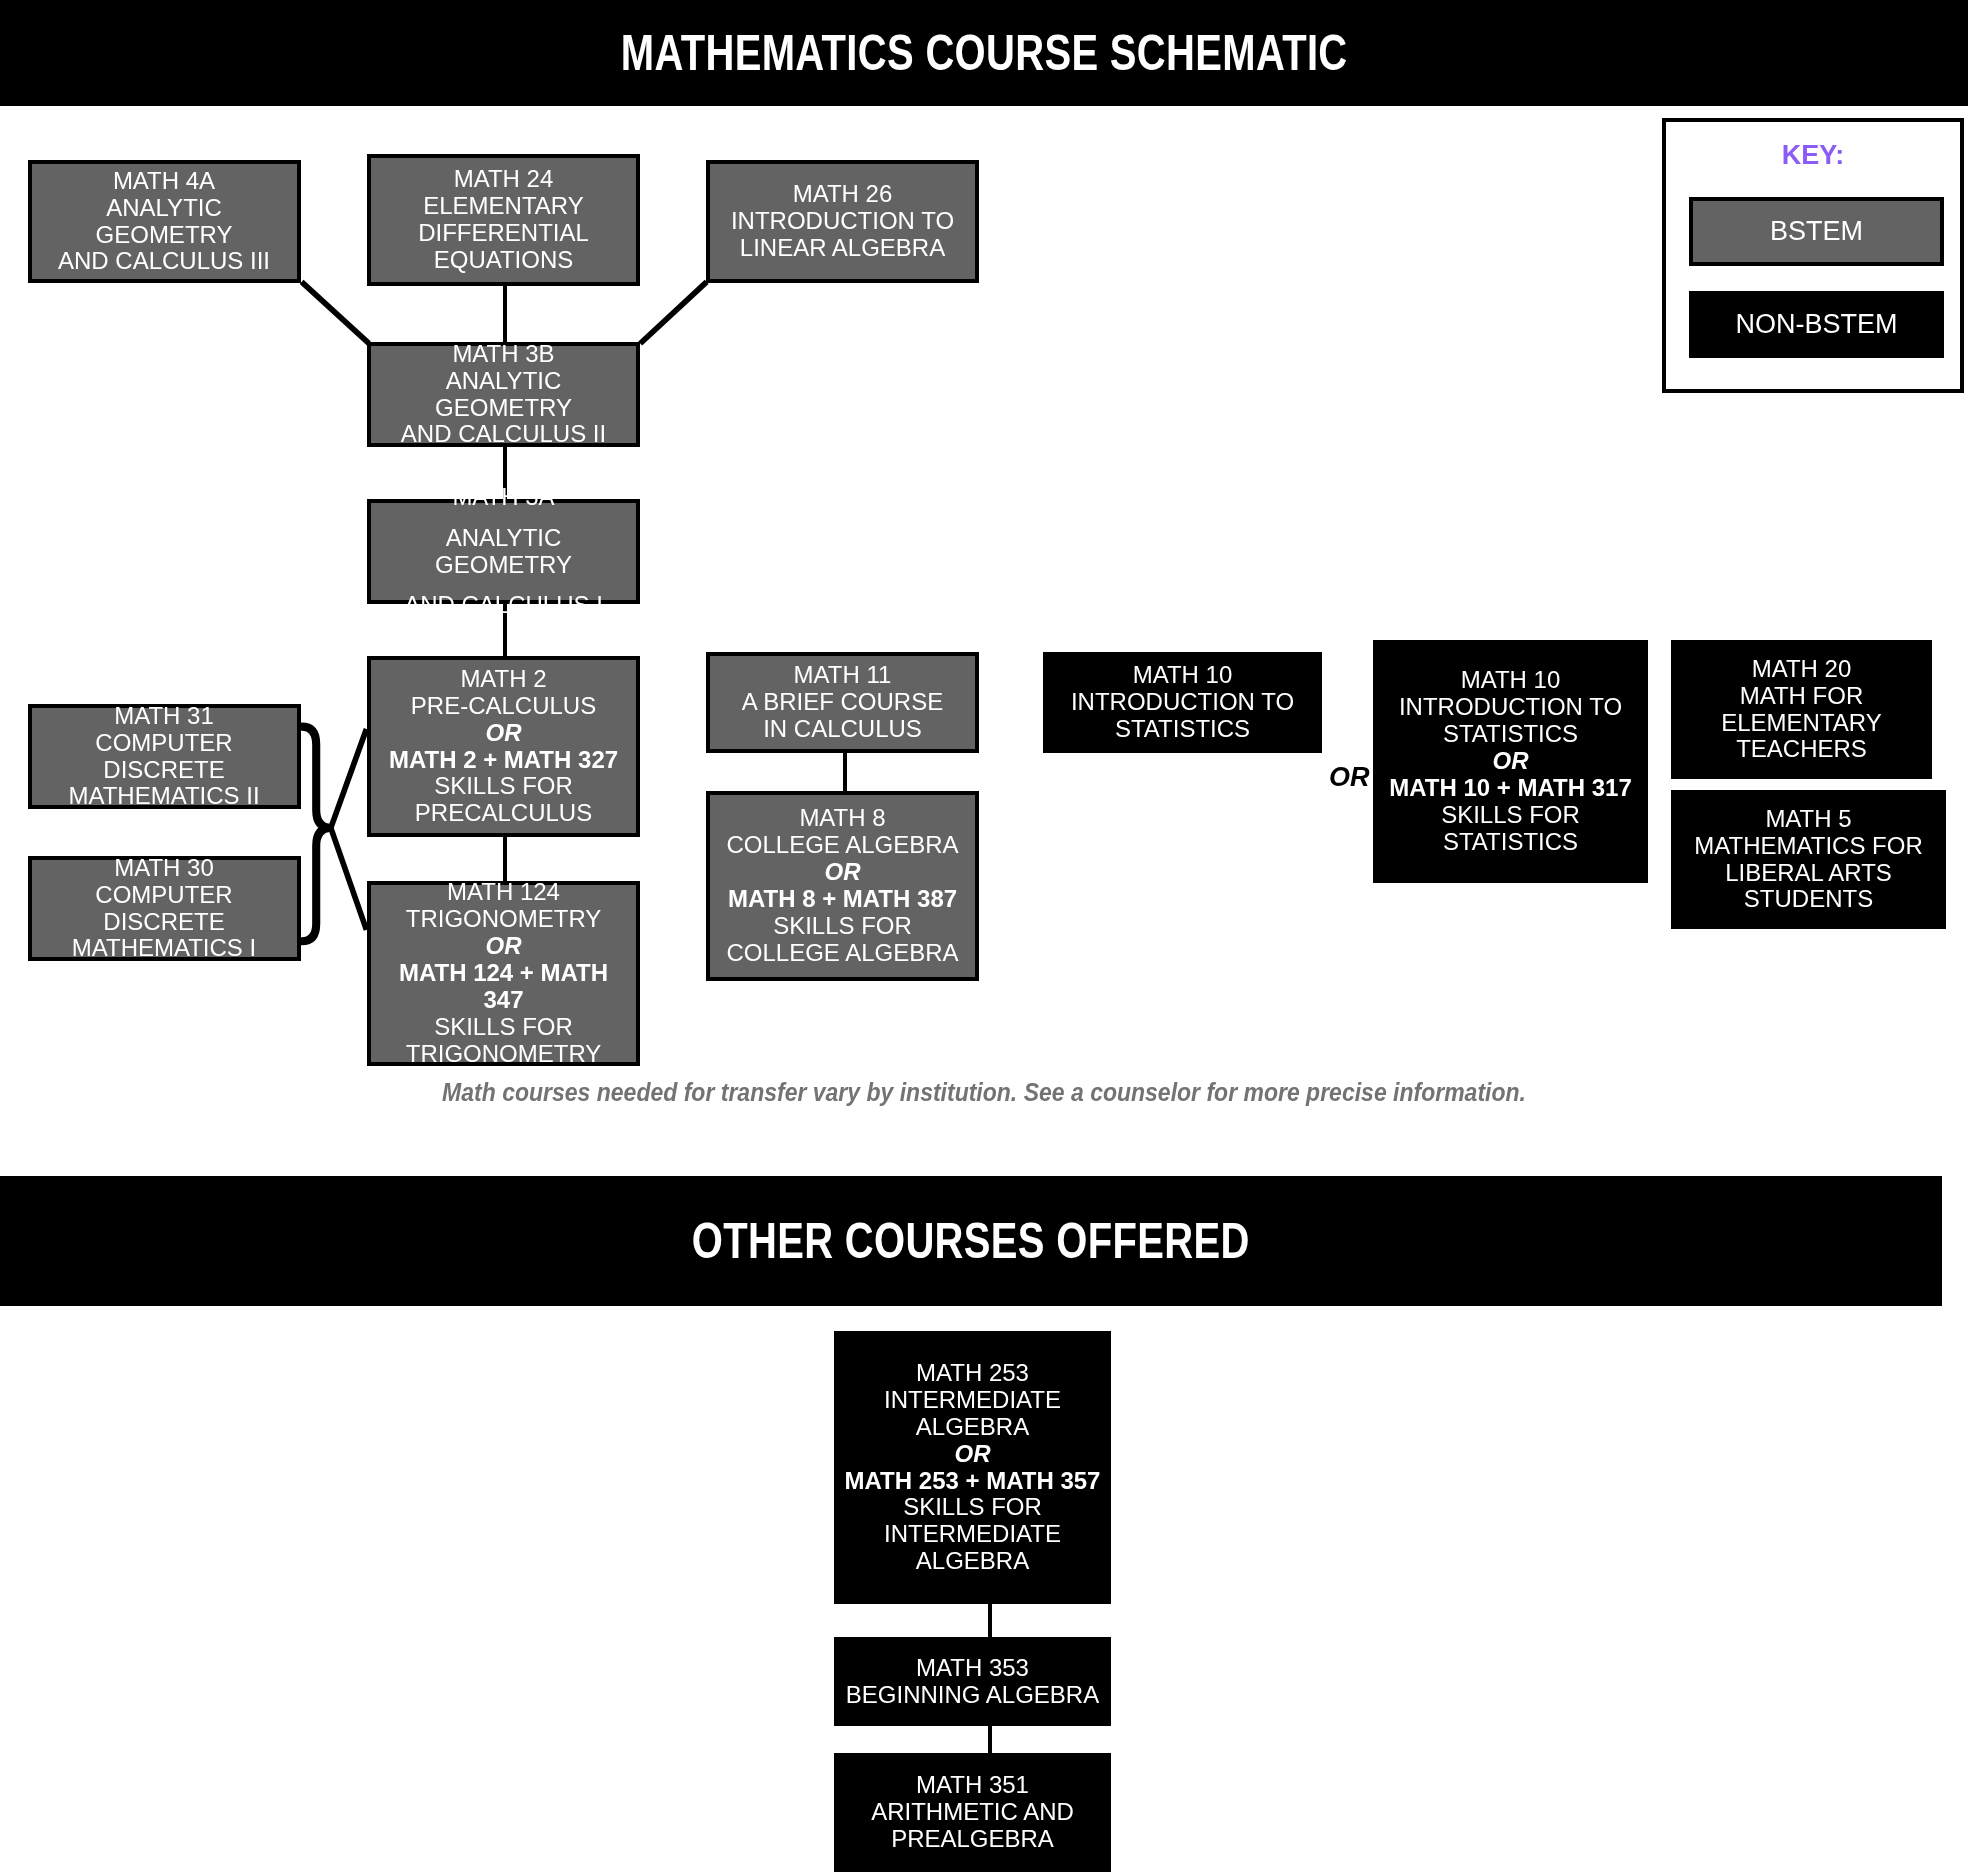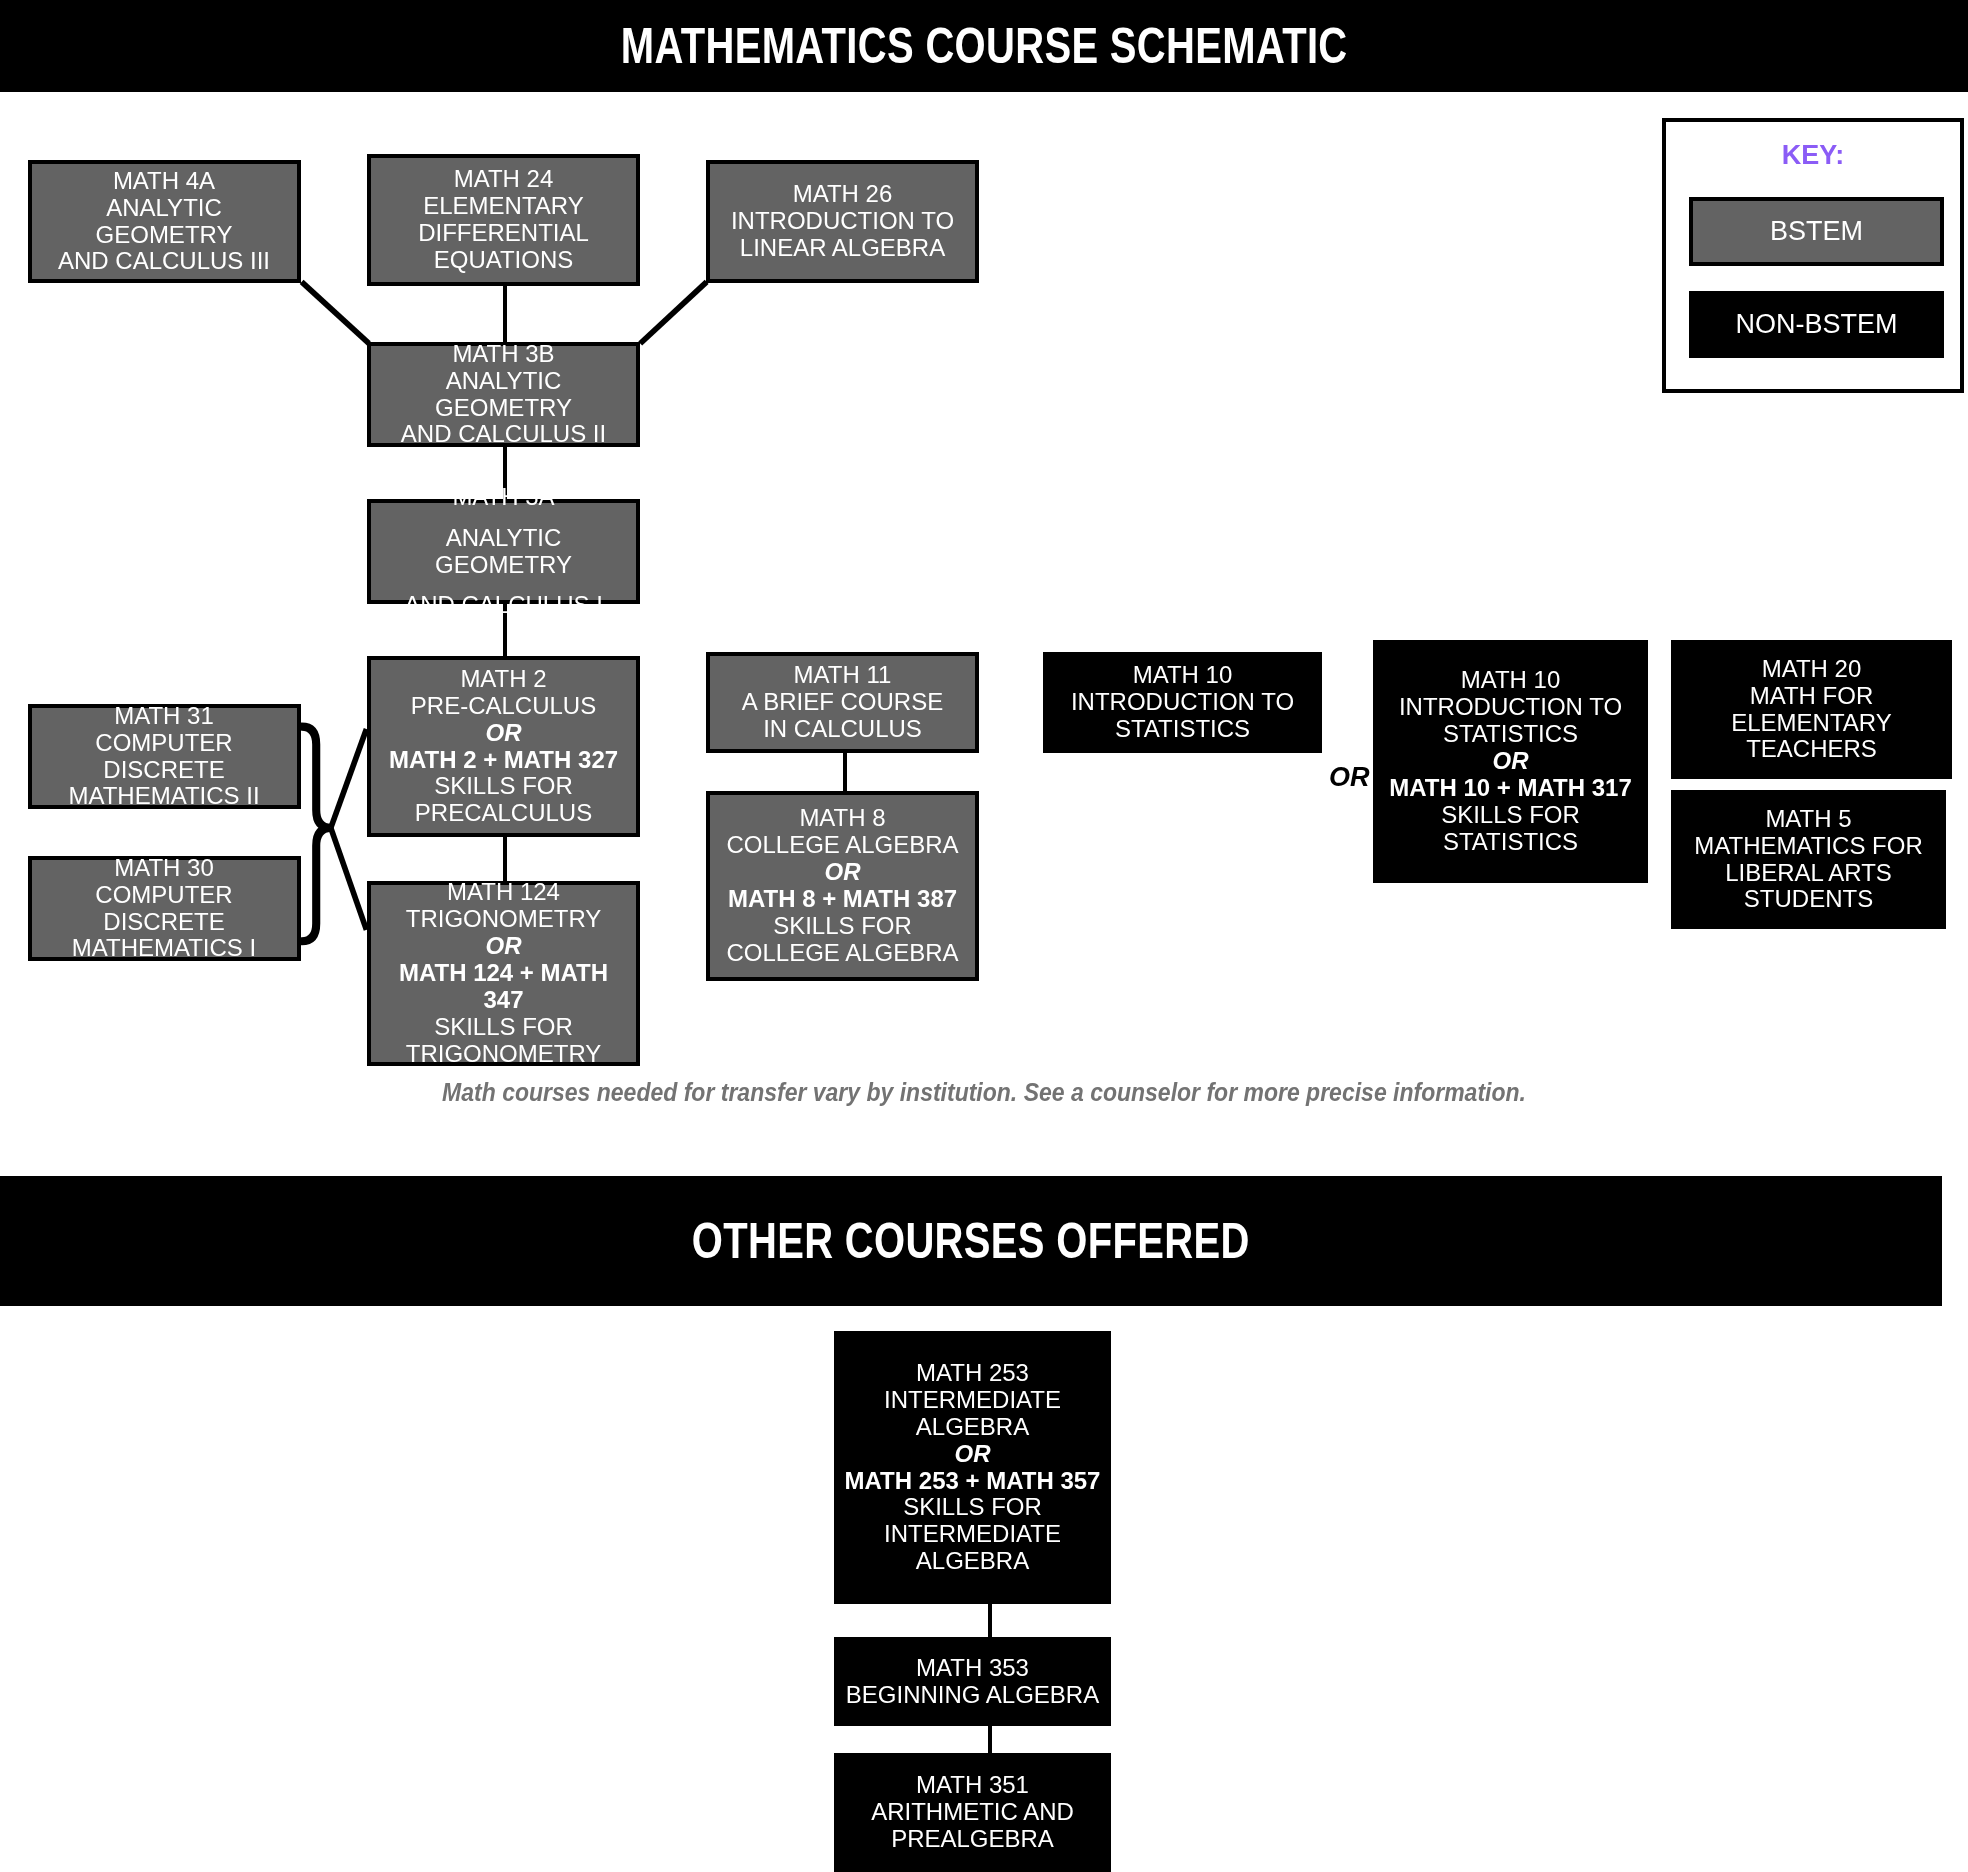--- a/index.html
+++ b/index.html
@@ -22,21 +22,21 @@
     background:#000000;
     color:#ffffff;
     display:flex;
     align-items:center;
     justify-content:center;
     font-weight:bold;
     letter-spacing:0.4px;
     text-align:center;
   }
   #banner-top{
-    left:0;top:0;width:1969px;height:92px;
+    left:0;top:0;width:1969px;height:106px;
     font-size:50px;
   }
   #banner-other{
     left:0;top:1176px;width:1942px;height:130px;
     font-size:50px;
   }
   .banner span{
     display:block;
     transform:scaleX(0.80);
     transform-origin:center center;
@@ -282,21 +282,21 @@
   <div class="box nonbstem" style="left:1373px; top:640px; width:275px; height:243px;">
     <span class="code">MATH 10</span>
     <span class="ln">INTRODUCTION TO</span>
     <span class="ln">STATISTICS</span>
     <span class="or">OR</span>
     <span class="bold">MATH 10 + MATH 317</span>
     <span class="ln">SKILLS FOR</span>
     <span class="ln">STATISTICS</span>
   </div>
 
-  <div class="box nonbstem" style="left:1671px; top:640px; width:281px; height:139px;">
+  <div class="box nonbstem" style="left:1671px; top:640px; width:261px; height:139px;">
     <span class="code">MATH 20</span>
     <span class="ln">MATH FOR</span>
     <span class="ln">ELEMENTARY</span>
     <span class="ln">TEACHERS</span>
   </div>
 
   <div class="box nonbstem" style="left:1671px; top:790px; width:275px; height:139px;">
     <span class="code">MATH 5</span>
     <span class="ln">MATHEMATICS FOR</span>
     <span class="ln">LIBERAL ARTS</span>

